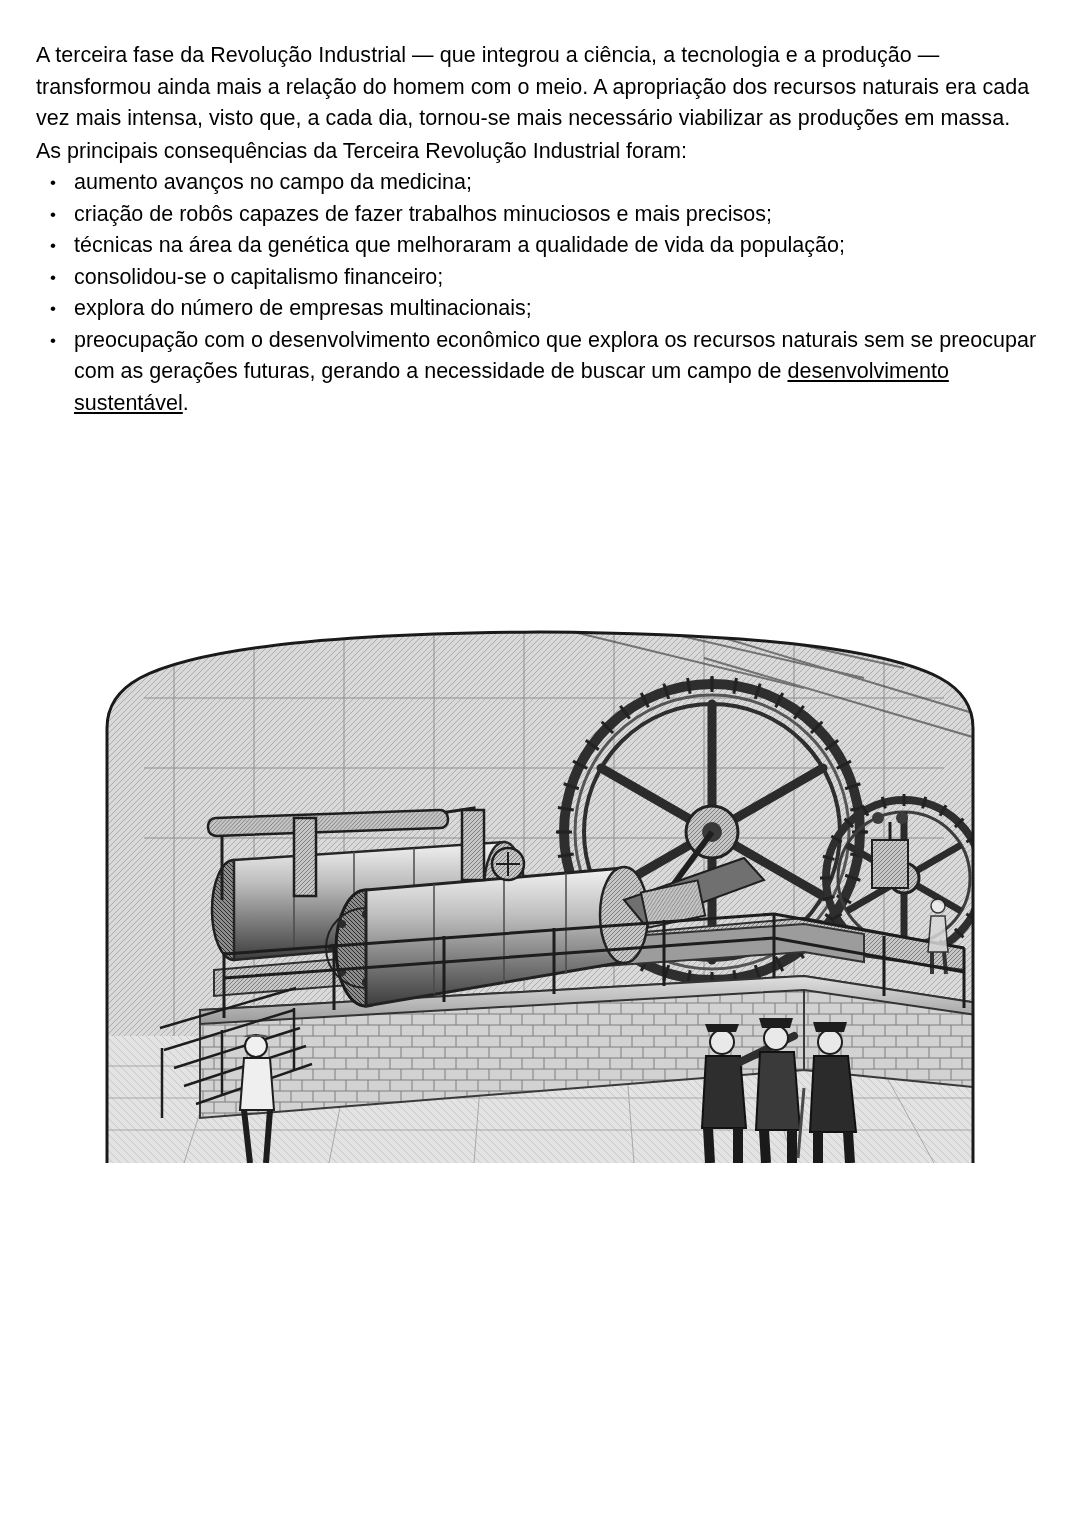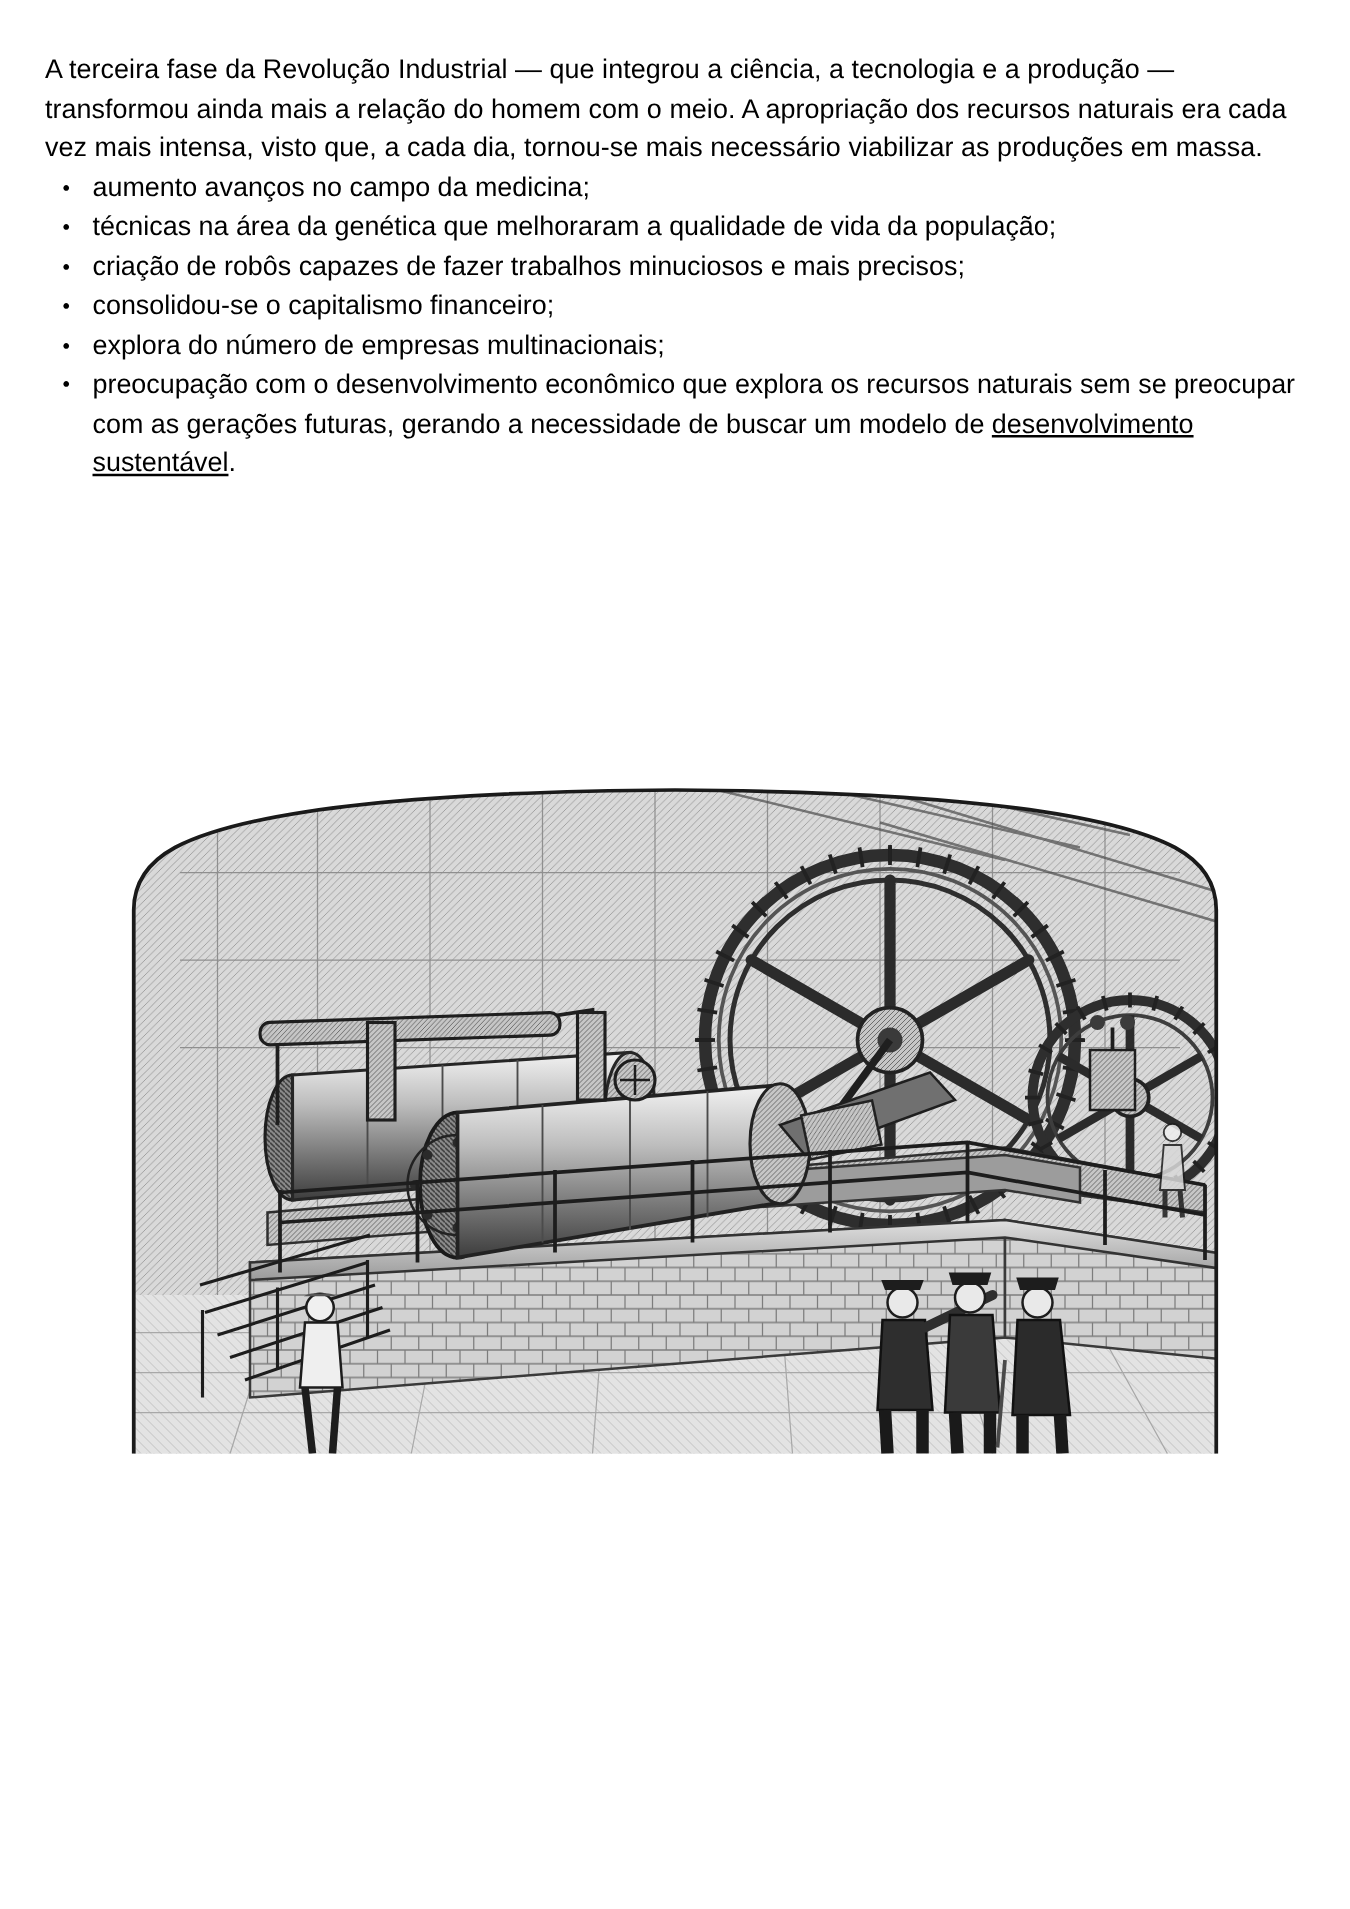--- a/index.html
+++ b/index.html
@@ -75,28 +75,29 @@
     display: block;
   }
 </style>
 </head>
 <body>
 
 <div class="page">
 
   <p class="intro">A terceira fase da Revolução Industrial — que integrou a ciência, a tecnologia e a produção — transformou ainda mais a relação do homem com o meio. A apropriação dos recursos naturais era cada vez mais intensa, visto que, a cada dia, tornou-se mais necessário viabilizar as produções em massa.</p>
 
+  <p class="lead">As principais consequências da Terceira Revolução Industrial foram:</p>
 
   <ul class="consequences">
     <li><span>aumento avanços no campo da medicina;</span></li>
+    <li><span>criação de robôs capazes de fazer trabalhos minuciosos e mais precisos;</span></li>
     <li><span>técnicas na área da genética que melhoraram a qualidade de vida da população;</span></li>
-    <li><span>criação de robôs capazes de fazer trabalhos minuciosos e mais precisos;</span></li>
     <li><span>consolidou-se o capitalismo financeiro;</span></li>
     <li><span>explora do número de empresas multinacionais;</span></li>
-    <li><span>preocupação com o desenvolvimento econômico que explora os recursos naturais sem se preocupar com as gerações futuras, gerando a necessidade de buscar um modelo de </span><span class="underline">desenvolvimento sustentável</span><span>.</span></li>
+    <li><span>preocupação com o desenvolvimento econômico que explora os recursos naturais sem se preocupar com as gerações futuras, gerando a necessidade de buscar um campo de </span><span class="underline">desenvolvimento sustentável</span><span>.</span></li>
   </ul>
 
   <div class="figure">
     <svg class="engraving" viewBox="0 0 872 545" preserveAspectRatio="none">
       <defs>
 
         <pattern id="hatchWall" width="6" height="6" patternUnits="userSpaceOnUse">
           <rect width="6" height="6" fill="#d9d9d9"></rect>
           <path d="M0 6 L6 0" stroke="#9a9a9a" stroke-width="0.7"></path>
         </pattern>

